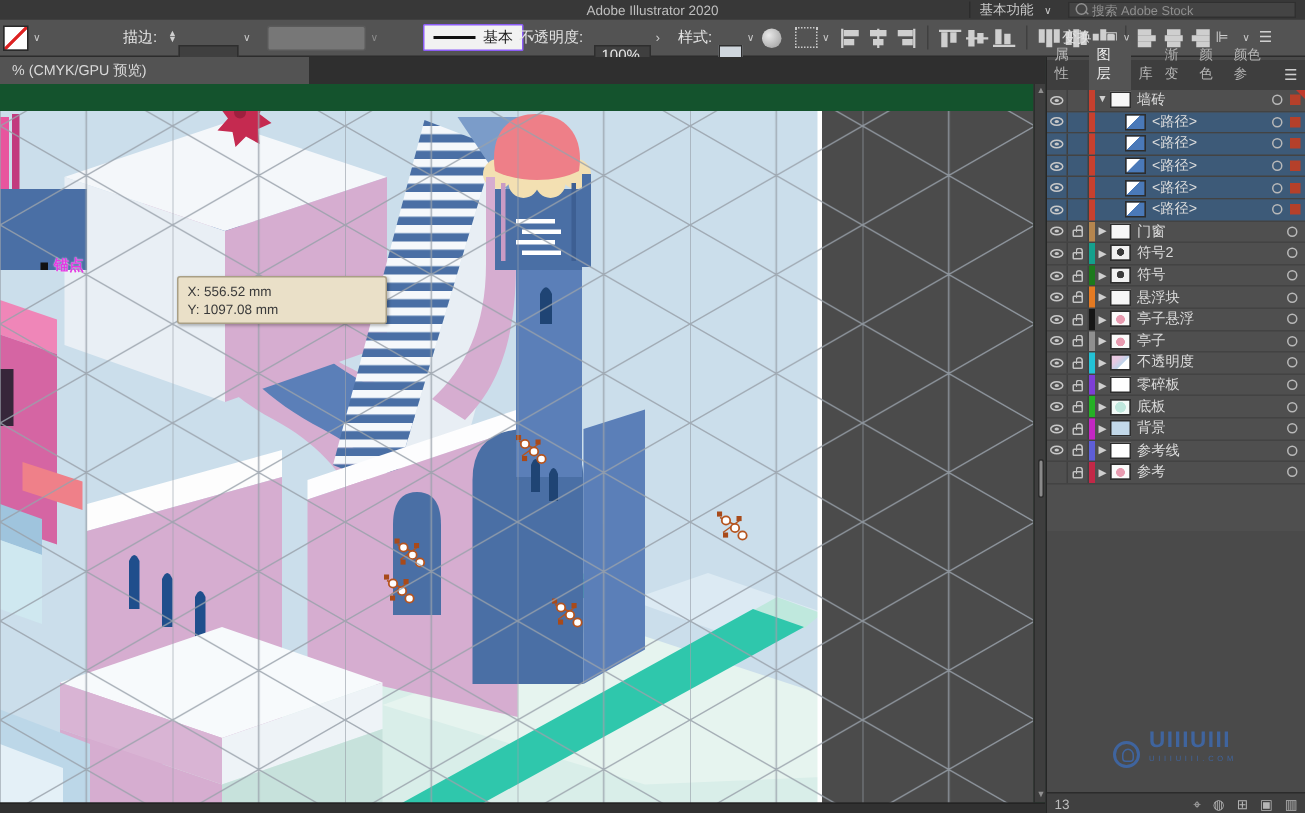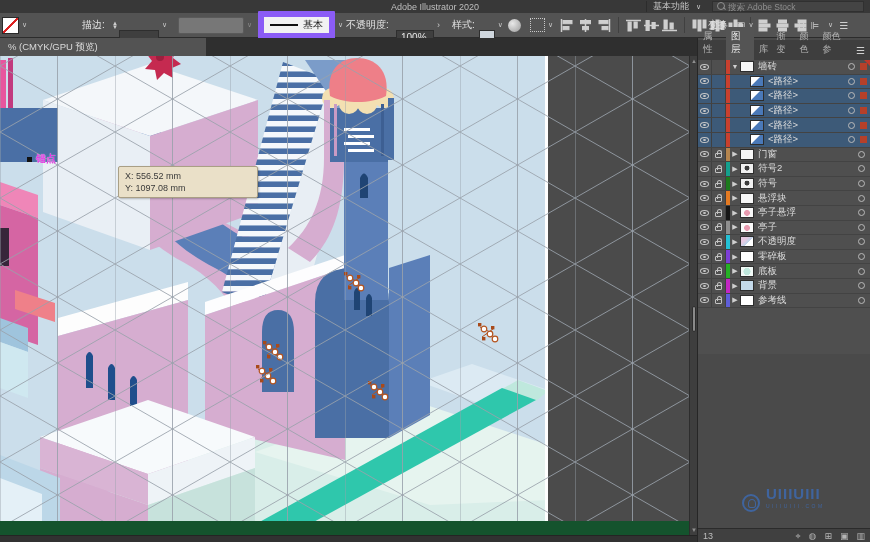--- a/index.html
+++ b/index.html
@@ -21,37 +21,37 @@
   #controlbar{position:absolute;left:0;top:13px;width:870px;height:25px;background:#535353;
               border-bottom:1px solid #2c2c2c;display:flex;align-items:center;font-size:10px;
               color:#e3e3e3;box-sizing:border-box;}
   .cb{position:absolute;display:flex;align-items:center;}
   .none-swatch{width:15px;height:15px;background:linear-gradient(135deg,#fff 44%,#d22 46%,#d22 54%,#fff 56%);border:1px solid #2a2a2a;}
   .dd{font-size:7px;color:#c9c9c9;margin-left:3px;}
   .stepper{display:flex;flex-direction:column;font-size:6px;line-height:4px;color:#cfcfcf;margin-right:1px;}
   .field{background:#3f3f3f;border:1px solid #2e2e2e;height:15px;box-sizing:border-box;
          display:flex;align-items:center;padding:0 4px;color:#e8e8e8;margin-top:24px;}
   .graybox{background:#777;border:1px solid #5a5a5a;border-radius:2px;height:15px;width:64px;}
-  .whitebox{background:#f2f2f2;border:6px solid #8b5cf6;height:16px;display:flex;align-items:center;
-            gap:5px;padding:0 6px;color:#1a1a1a;border-radius:1px;}
+  .whitebox{background:#f2f2f2;border:1px solid #8b5cf6;height:16px;display:flex;align-items:center;
+            gap:5px;padding:0 6px;color:#1a1a1a;border-radius:1px;margin-left:24px;}
   .strokeline{width:28px;height:2px;background:#111;}
   .circ-icon{width:13px;height:13px;border-radius:50%;background:radial-gradient(circle at 35% 35%,#e8e8e8,#9a9a9a);}
   .gridbox-icon{width:13px;height:12px;border:1px dotted #c9c9c9;}
   .al{width:15px;height:13px;flex:0 0 auto;display:block;}
   .al rect,.al line{fill:#cfcfcf;stroke:#cfcfcf;}
   .vsep{width:1px;height:16px;background:#404040;margin:0 4px;}
   .mini-icon{font-size:10px;color:#cfcfcf;letter-spacing:0;}
   
   #main{position:absolute;left:0;top:38px;width:870px;height:504px;}
   #canvascol{position:absolute;left:0;top:0;width:697px;height:504px;background:#14532d;}
   #tabbar{position:absolute;left:0;top:0;width:697px;height:18px;background:#2f2f2f;}
   #doctab{position:absolute;left:0;top:0;height:18px;width:206px;background:#535353;
           display:flex;align-items:center;padding:0 8px;font-size:9.5px;color:#dadada;
           box-sizing:border-box;overflow:hidden;white-space:nowrap;}
-  #canvas{position:absolute;left:0;top:18px;width:689px;height:465px;overflow:hidden;background:#4b4b4b;}
+  #canvas{position:absolute;left:0;top:36px;width:689px;height:465px;overflow:hidden;background:#4b4b4b;}
   #canvas svg{display:block;}
   #vscroll{position:absolute;right:0;top:18px;width:8px;height:479px;background:#3e3e3e;border-left:1px solid #2d2d2d;box-sizing:border-box;}
   #vscroll .arr{position:absolute;left:0;width:8px;text-align:center;font-size:6px;color:#909090;}
   #vscroll .thumb{position:absolute;left:1.5px;top:250px;width:4px;height:26px;border-radius:3px;background:#8a8a8a;}
   #canv-bottom{position:absolute;left:0;top:497px;width:697px;height:7px;background:#313131;border-top:1px solid #242424;}
   
   .anchor-label{position:absolute;left:36px;top:96px;font-size:10px;font-weight:bold;color:#e23ae2;text-shadow:0 0 1px #fff;}
   .anchor-pt{position:absolute;left:27px;top:101px;width:5px;height:5px;background:#111;}
   .tooltip{position:absolute;left:118px;top:110px;width:126px;background:#eae0c8;border:1px solid #a99f85;
            border-radius:2px;padding:3px 6px;font-size:9px;line-height:12px;color:#3a3a3a;box-shadow:1px 1px 2px rgba(0,0,0,.25);}
@@ -605,20 +605,31 @@
             </span>
           <span class="cell-lock">
               <span class="lock"></span>
             </span>
           <span class="cbar" style="background: rgb(94, 94, 216);"></span>
           <span class="xarrow">▶</span>
           <span class="thumb"></span>
           <span class="lname">参考线</span>
           <span class="target"></span>
         </div>
+        <div class="lrow">
+          <span class="cell-eye"></span>
+          <span class="cell-lock">
+              <span class="lock"></span>
+            </span>
+          <span class="cbar" style="background: rgb(194, 40, 71);"></span>
+          <span class="xarrow">▶</span>
+          <span class="thumb pav"></span>
+          <span class="lname">参考</span>
+          <span class="target"></span>
+        </div>
       </div>
 
       <div id="wm">
         <span class="bulb"></span>
         <span class="wtxt">
           <span class="w1">UIIIUIII</span>
           <span class="w2">UIIIUIII.COM</span>
         </span>
       </div>
 

